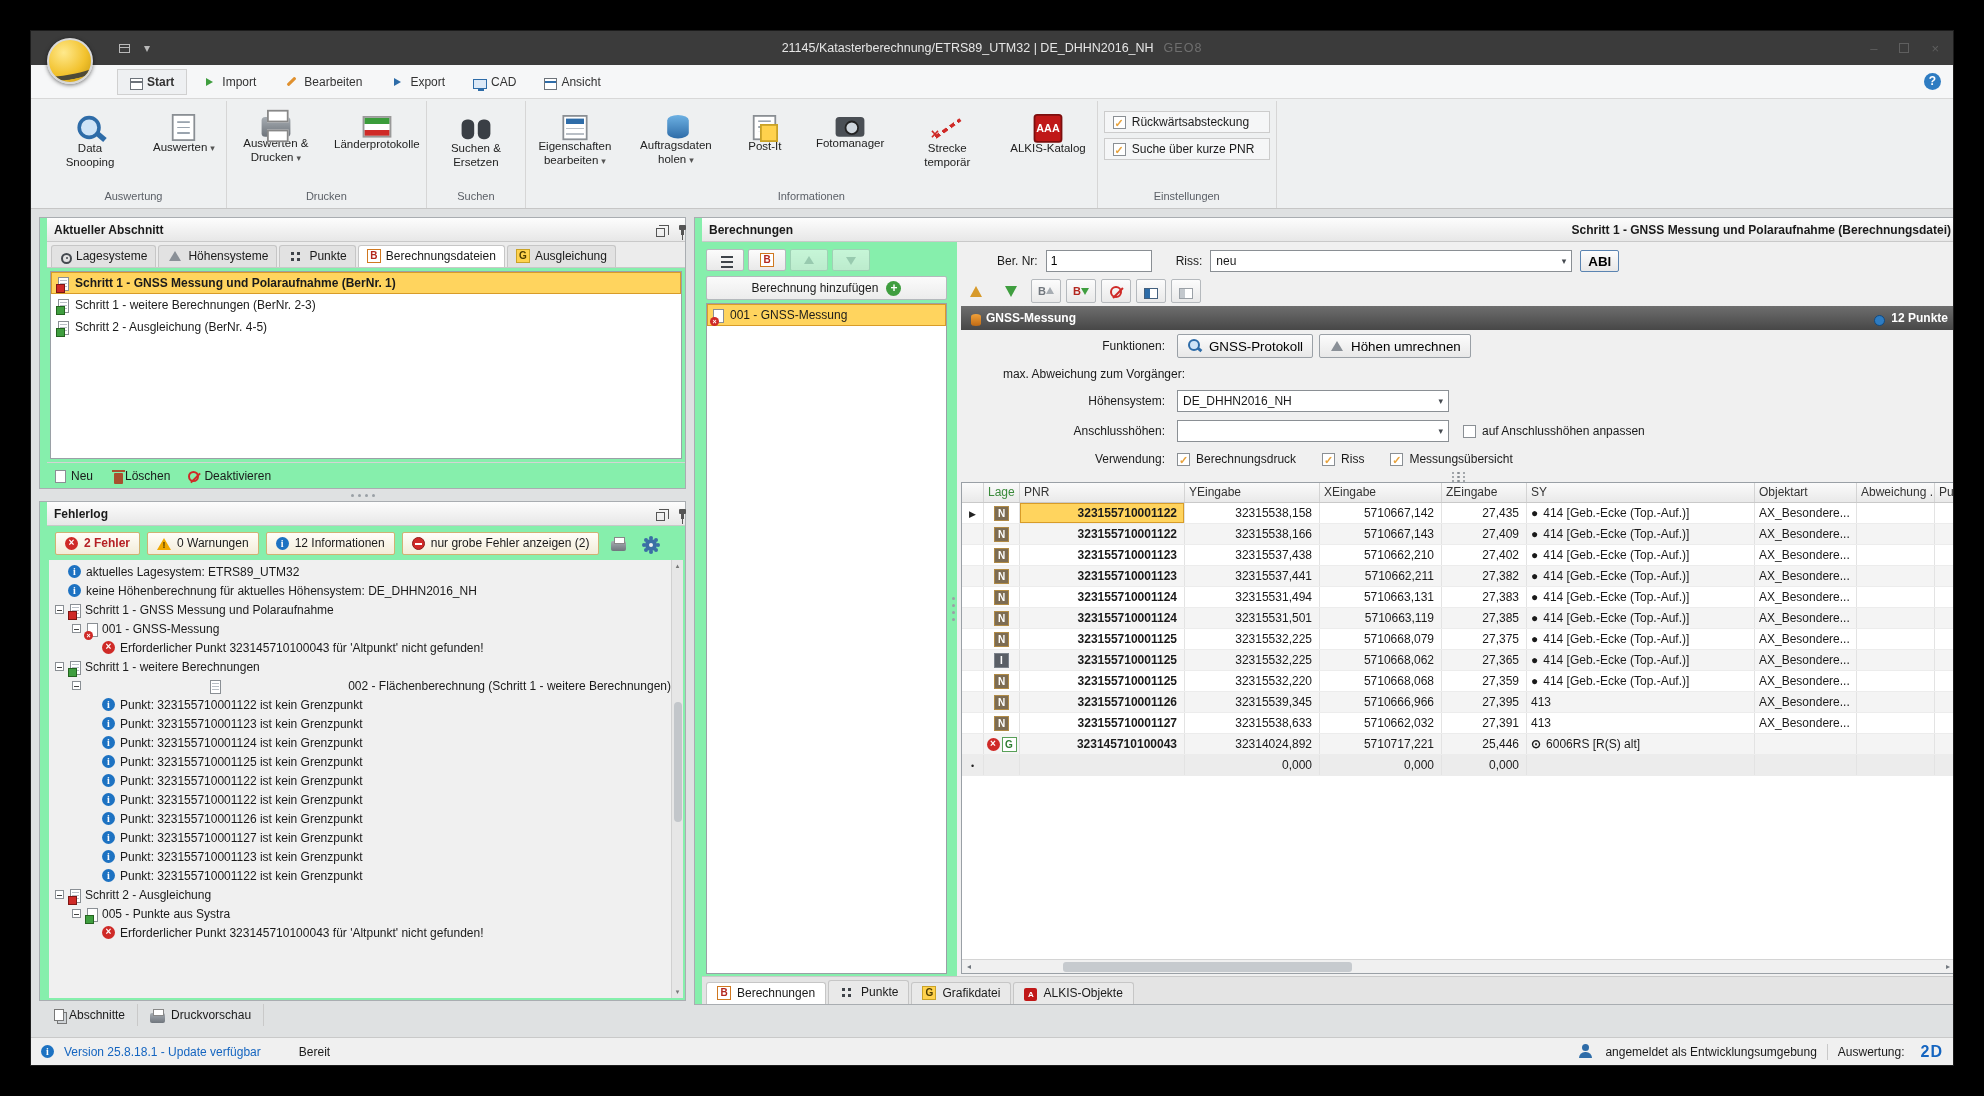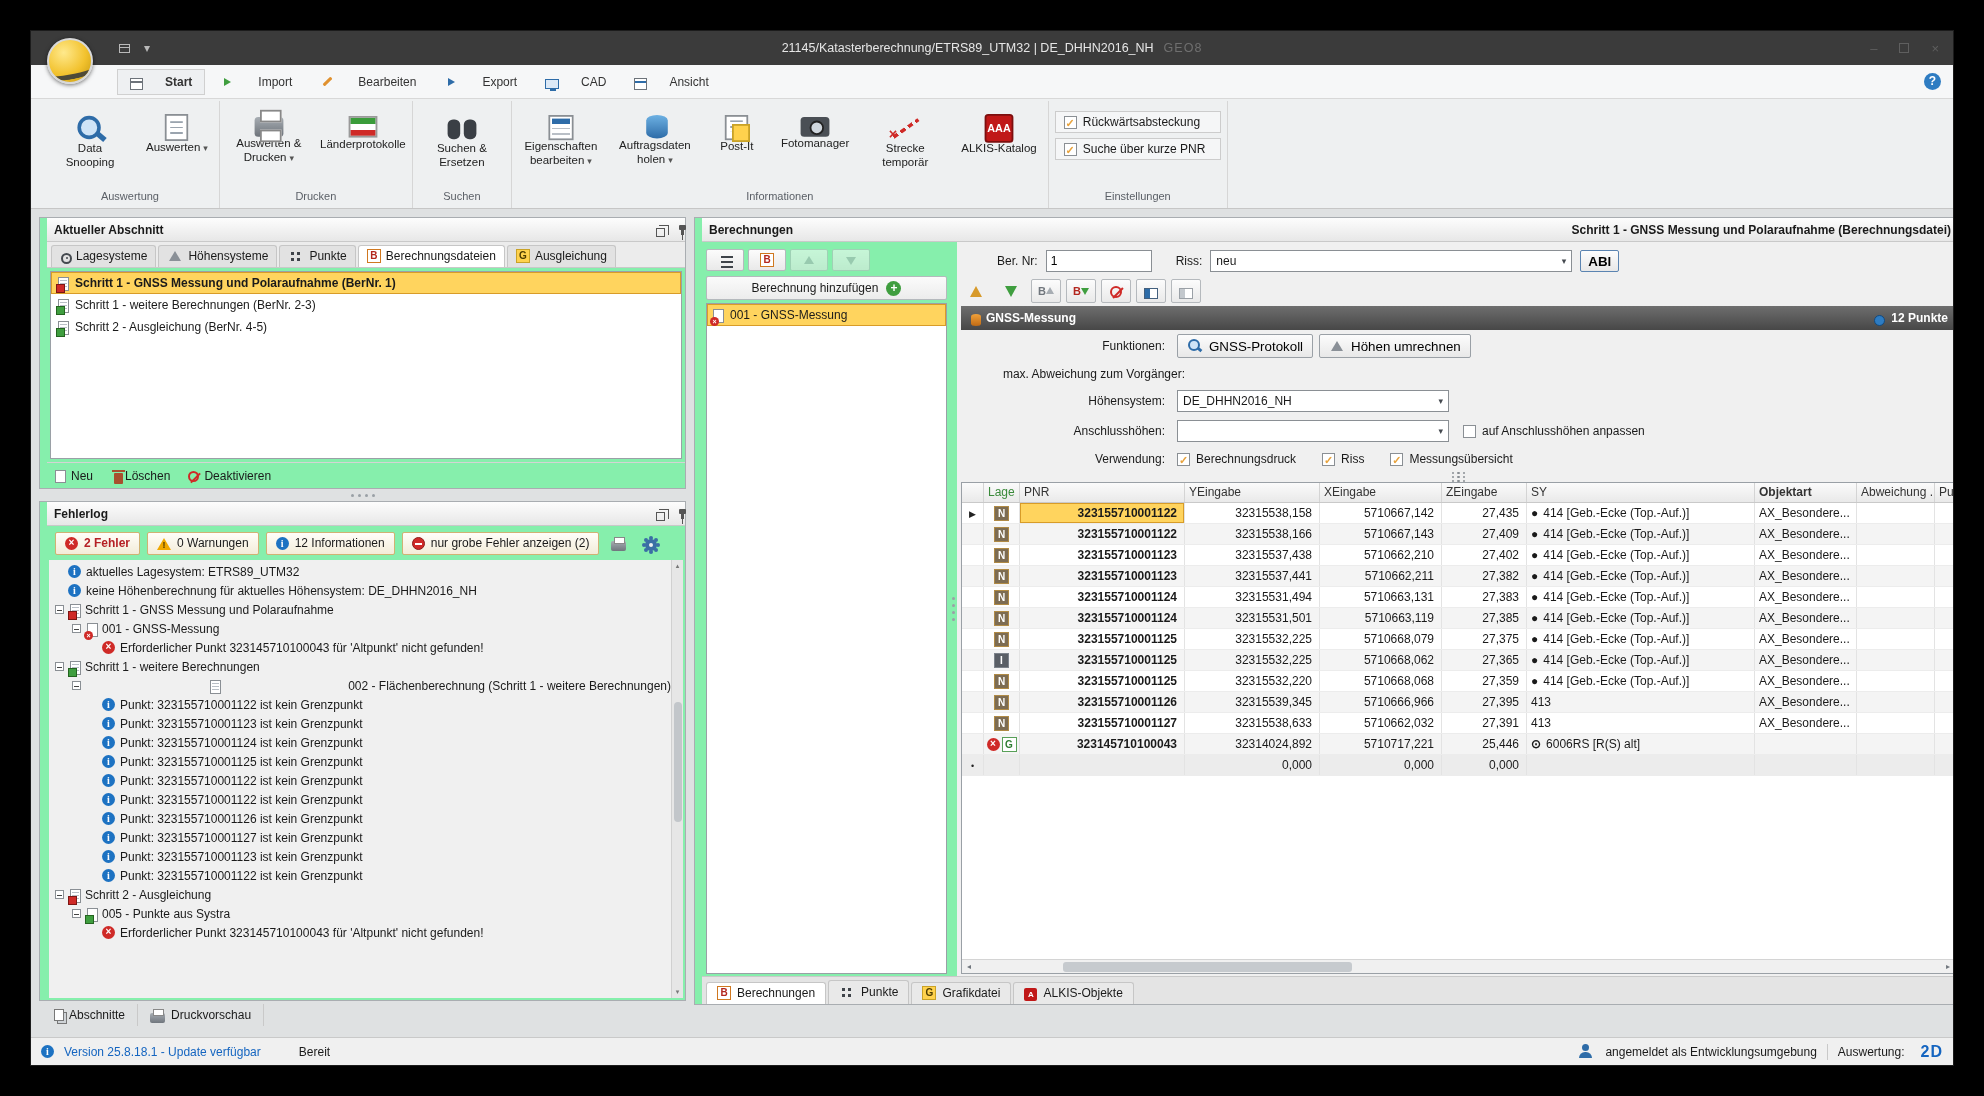--- a/index.html
+++ b/index.html
@@ -15,28 +15,28 @@
   .tb-mini.win { width:11px; height:9px; border:1px solid #b9b9b9; position:relative; }
   .tb-mini.win::after { content:""; position:absolute; left:0; right:0; top:2px; height:1px; background:#b9b9b9; }
   .tb-title { position:absolute; left:0; right:0; text-align:center; font-size:12.5px; color:#e6e6e6; pointer-events:none; }
   .tb-title .brand { color:#6f6f6f; margin-left:10px; letter-spacing:1px; }
   .tb-controls { margin-left:auto; display:flex; align-items:center; gap:22px; padding-right:14px; color:#5f5f5f; font-size:13px; }
   .tb-controls .maxi { width:10px; height:10px; border:1px solid #5f5f5f; display:inline-block; }
 
   
   .menubar { flex:0 0 34px; background:#f6f7f8; border-bottom:1px solid #d8d8d8; display:flex; align-items:center; padding-left:86px; }
   .menu-tabs { display:flex; align-items:center; gap:2px; }
-  .menu-tab { display:flex; align-items:center; gap:22px; padding:5px 12px; color:#333; border:1px solid transparent; }
+  .menu-tab { display:flex; align-items:center; gap:4px; padding:5px 12px; color:#333; border:1px solid transparent; }
   .menu-tab.active { font-weight:bold; border-color:#d0d0d0; background:#eef0f2; }
   .help-btn { margin-left:auto; margin-right:12px; width:17px; height:17px; border-radius:50%; background:#2e7cc2; color:#fff; font-weight:bold; font-size:12px; text-align:center; line-height:17px; }
 
   
   .ribbon { flex:0 0 110px; background:#eef0f1; border-bottom:1px solid #c6c6c6; display:flex; align-items:stretch; padding:2px 4px 0 10px; }
   .ribbon-group { display:flex; flex-direction:column; border-right:1px solid #d6d6d6; padding:0 6px; }
-  .rg-items { flex:1; display:flex; align-items:flex-start; gap:8px; padding-top:4px; }
+  .rg-items { flex:1; display:flex; align-items:flex-start; gap:15px; padding-top:4px; }
   .rg-items.vstack { flex-direction:column; gap:5px; padding-top:10px; }
   .rg-label { flex:0 0 18px; text-align:center; color:#5a5f66; font-size:11px; }
   .rbtn { min-width:62px; max-width:86px; display:flex; flex-direction:column; align-items:center; padding:3px 4px; border:1px solid transparent; border-radius:2px; }
   .rbtn .ico { transform:scale(1.8); transform-origin:center top; margin:5px 0 12px; }
   .rbtn .lbl { text-align:center; line-height:1.2; color:#222; font-size:11.5px; }
   .caret { font-size:9px; color:#555; margin-left:3px; }
   .rib-check { display:flex; align-items:center; gap:6px; border:1px solid #ccc; background:#f5f6f7; padding:3px 8px; min-width:166px; }
 
   
   .ico { display:inline-block; position:relative; width:16px; height:16px; vertical-align:middle; flex:0 0 auto; }
@@ -748,21 +748,21 @@
 
             <div class="grid-wrap">
               <div id="grid-head" class="grid-head">
                   <div class="gh" style="width: 22px;"></div>
                   <div class="gh green" style="width: 36px;">Lage</div>
                   <div class="gh" style="width: 165px;">PNR</div>
                   <div class="gh" style="width: 135px;">YEingabe</div>
                   <div class="gh" style="width: 122px;">XEingabe</div>
                   <div class="gh" style="width: 85px;">ZEingabe</div>
                   <div class="gh" style="width: 228px;">SY</div>
-                  <div class="gh" style="width: 102px; font-weight: bold;">Objektart</div>
+                  <div class="gh" style="width: 102px;">Objektart</div>
                   <div class="gh" style="width: 78px;">Abweichung ...</div>
                   <div class="gh" style="width: 20px;">Pu...</div>
                 </div>
               <div id="grid-body" class="grid-body">
                   <div class="grow">
                     <div class="gc c" style="width: 22px;"><span class="marker">▶</span></div>
                     <div class="gc c" style="width: 36px;"><span class="lage-badge">N</span></div>
                     <div class="gc pnr sel" style="width: 165px;">323155710001122</div>
                     <div class="gc r" style="width: 135px;">32315538,158</div>
                     <div class="gc r" style="width: 122px;">5710667,142</div>

